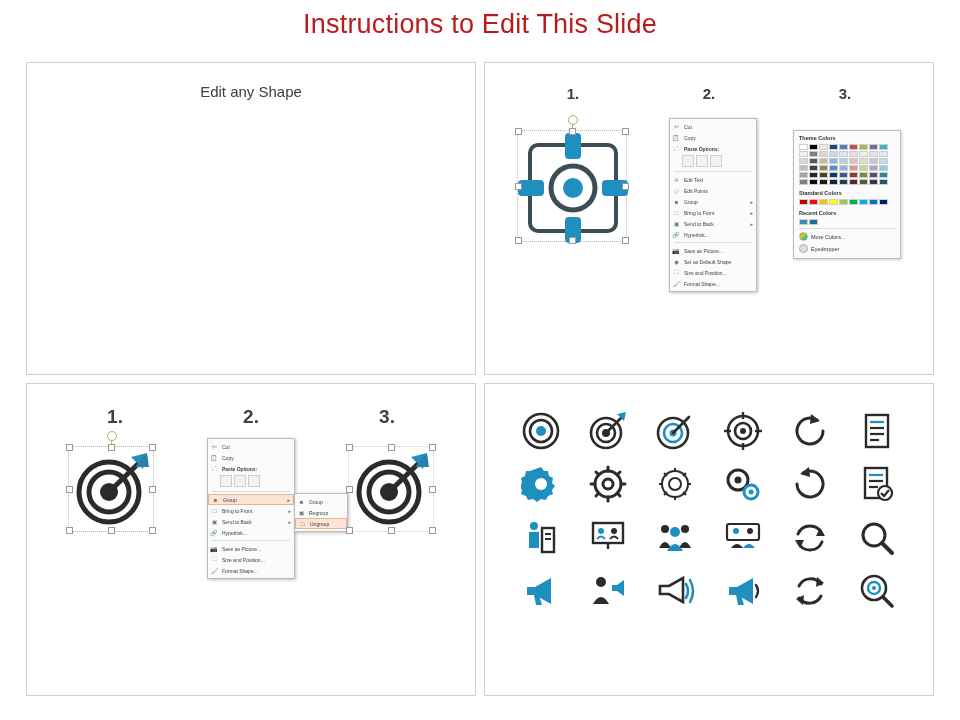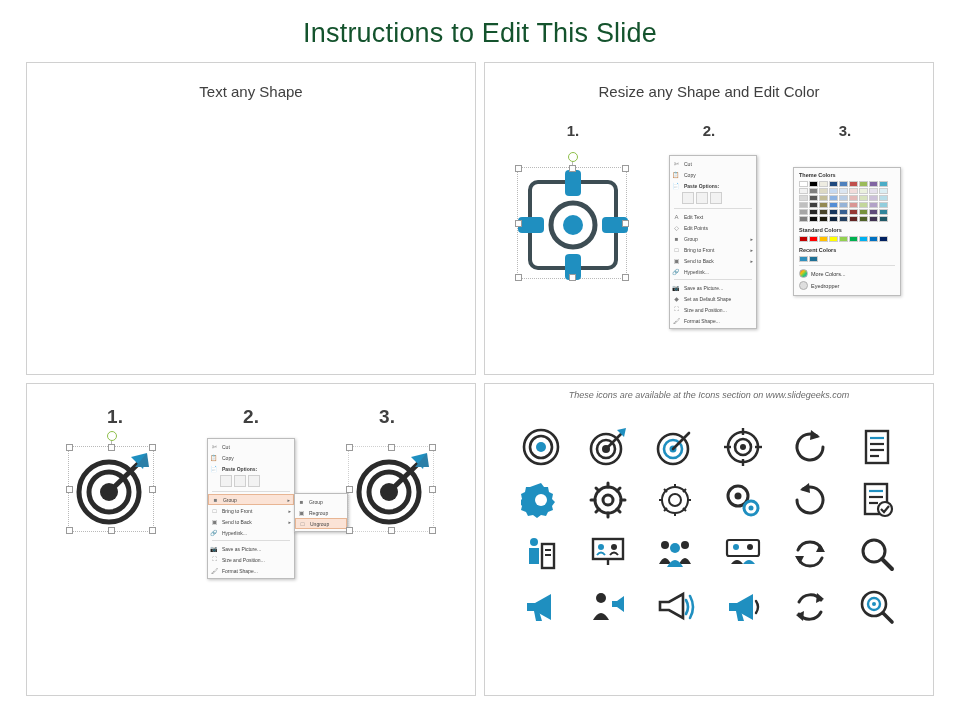--- a/index.html
+++ b/index.html
@@ -17,22 +17,22 @@
   }
   .slide {
     width: 960px;
     height: 720px;
     position: relative;
     background: #ffffff;
   }
   .slide-title {
     text-align: center;
     font-size: 27px;
-    color: #14532d;
-    padding-top: 18px;
+    color: #b91c1c;
+    padding-top: 9px;
     letter-spacing: 0.2px;
     font-weight: normal;
   }
   .grid {
     position: absolute;
     top: 62px;
     left: 26px;
     width: 908px;
     height: 628px;
     display: grid;
@@ -263,25 +263,24 @@
 </head>
 <body>
 
 <div class="slide">
 
   <div class="slide-title">Instructions to Edit This Slide</div>
 
   <div class="grid">
 
     <div class="panel">
-      <div class="panel-title">Text any Shape</div>
+      <div class="panel-title">Edit any Shape</div>
     </div>
 
     <div class="panel">
-      <div class="panel-title">Resize any Shape and Edit Color</div>
 
       <div class="num-row">
         <div class="num">1.</div>
         <div class="num">2.</div>
         <div class="num">3.</div>
       </div>
 
       <div class="fig-row">
 
         <div class="fig" style="width:116px;">
@@ -603,21 +602,20 @@
               <path d="M62 10 L78 6 L74 22 Z" fill="#1f8fc0"></path>
               <path d="M66 20 L78 6 L80 20 Z" fill="#2b7fa8"></path>
             </svg>
           </div>
         </div>
 
       </div>
     </div>
 
     <div class="panel">
-      <div class="panel-subtitle">These icons are available  at the Icons section on  www.slidegeeks.com</div>
 
       <div class="icon-grid">
 
         <div class="icon-cell">
           <svg width="40" height="40" viewBox="0 0 40 40">
             <circle cx="20" cy="20" r="17" fill="none" stroke="#2b2b2b" stroke-width="2.6"></circle>
             <circle cx="20" cy="20" r="11" fill="none" stroke="#2b2b2b" stroke-width="2.6"></circle>
             <circle cx="20" cy="20" r="5" fill="#1f8fc0"></circle>
           </svg>
         </div>

